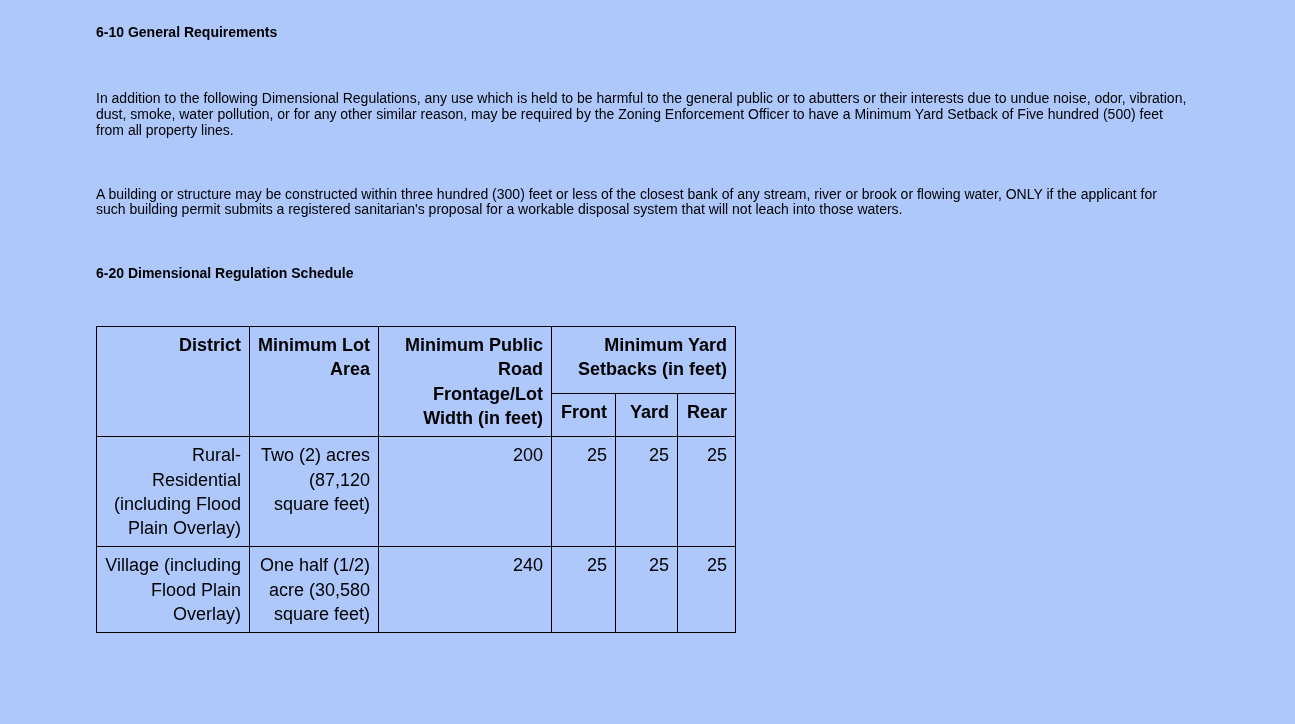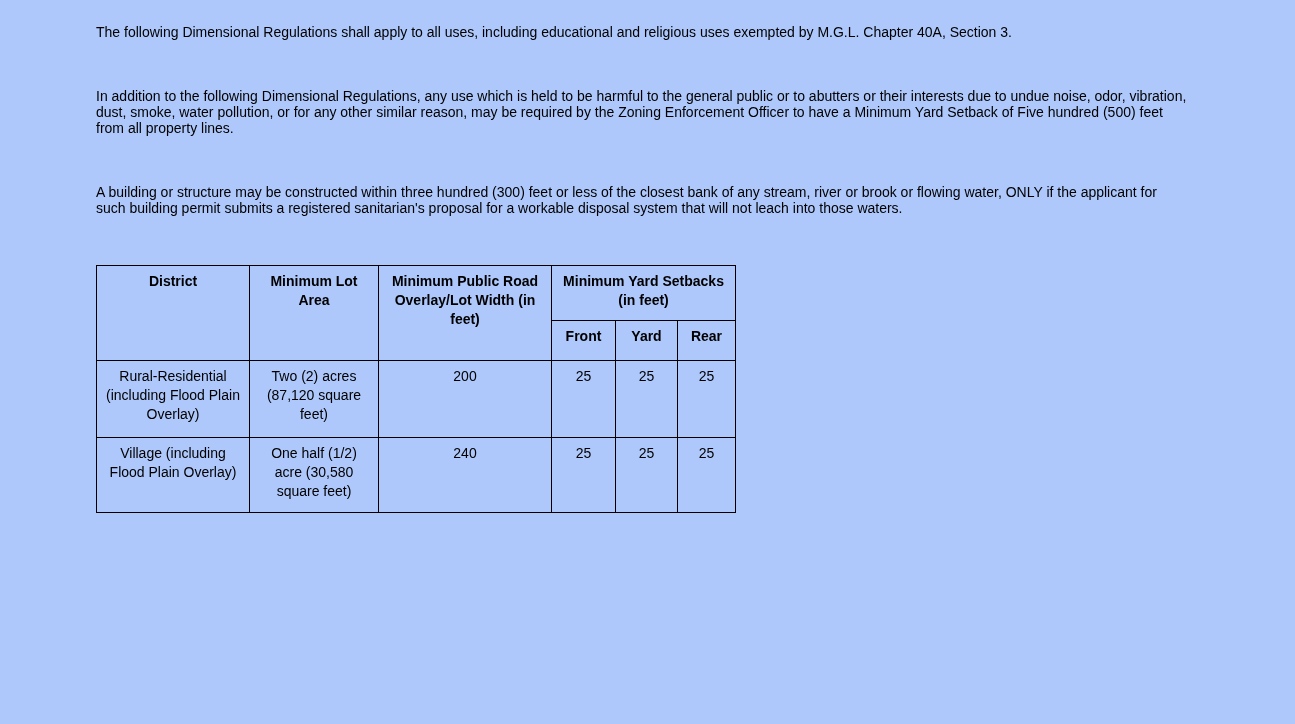--- a/index.html
+++ b/index.html
@@ -38,62 +38,63 @@
   table.reg-table {
     border-collapse: collapse;
     table-layout: fixed;
     width: 639px;
     background: transparent;
   }
   table.reg-table th,
   table.reg-table td {
     border: 1px solid #000000;
     vertical-align: top;
-    text-align: center;
+    text-align: right;
     padding: 6px 8px;
-    font-size: 14px;
+    font-size: 18px;
     line-height: 1.35;
     overflow: hidden;
   }
   table.reg-table th {
     font-weight: bold;
   }
   tr.hdr-top { height: 55px; }
   tr.hdr-sub { height: 40px; }
   tr.body-row-1 { height: 77px; }
   tr.body-row-2 { height: 75px; }
 </style>
 </head>
 <body style="background: rgb(174, 200, 251); color: rgb(0, 0, 0);">
 
 <div class="doc">
 
 
+  <h2 class="doc-heading">6-10 General Requirements</h2>
 
-  <p class="doc-para">The following Dimensional Regulations shall apply to all uses, including educational and religious uses exempted by M.G.L. Chapter 40A, Section 3.</p>
 
   <p class="doc-para">In addition to the following Dimensional Regulations, any use which is held to be harmful to the general public or to abutters or their interests due to undue noise, odor, vibration, dust, smoke, water pollution, or for any other similar reason, may be required by the Zoning Enforcement Officer to have a Minimum Yard Setback of Five hundred (500) feet from all property lines.</p>
 
   <p class="doc-para">A building or structure may be constructed within three hundred (300) feet or less of the closest bank of any stream, river or brook or flowing water, ONLY if the applicant for such building permit submits a registered sanitarian's proposal for a workable disposal system that will not leach into those waters.</p>
 
+  <h2 class="doc-heading pre-table">6-20 Dimensional Regulation Schedule</h2>
 
   <table class="reg-table">
     <colgroup>
       <col style="width:153px">
       <col style="width:129px">
       <col style="width:173px">
       <col style="width:64px">
       <col style="width:62px">
       <col style="width:58px">
     </colgroup>
     <thead>
       <tr class="hdr-top">
         <th rowspan="2">District</th>
         <th rowspan="2">Minimum Lot Area</th>
-        <th rowspan="2">Minimum Public Road Overlay/Lot Width (in feet)</th>
+        <th rowspan="2">Minimum Public Road Frontage/Lot Width (in feet)</th>
         <th colspan="3">Minimum Yard Setbacks (in feet)</th>
       </tr>
       <tr class="hdr-sub">
         <th>Front</th>
         <th>Yard</th>
         <th>Rear</th>
       </tr>
     </thead>
     <tbody>
       <tr class="body-row-1">

